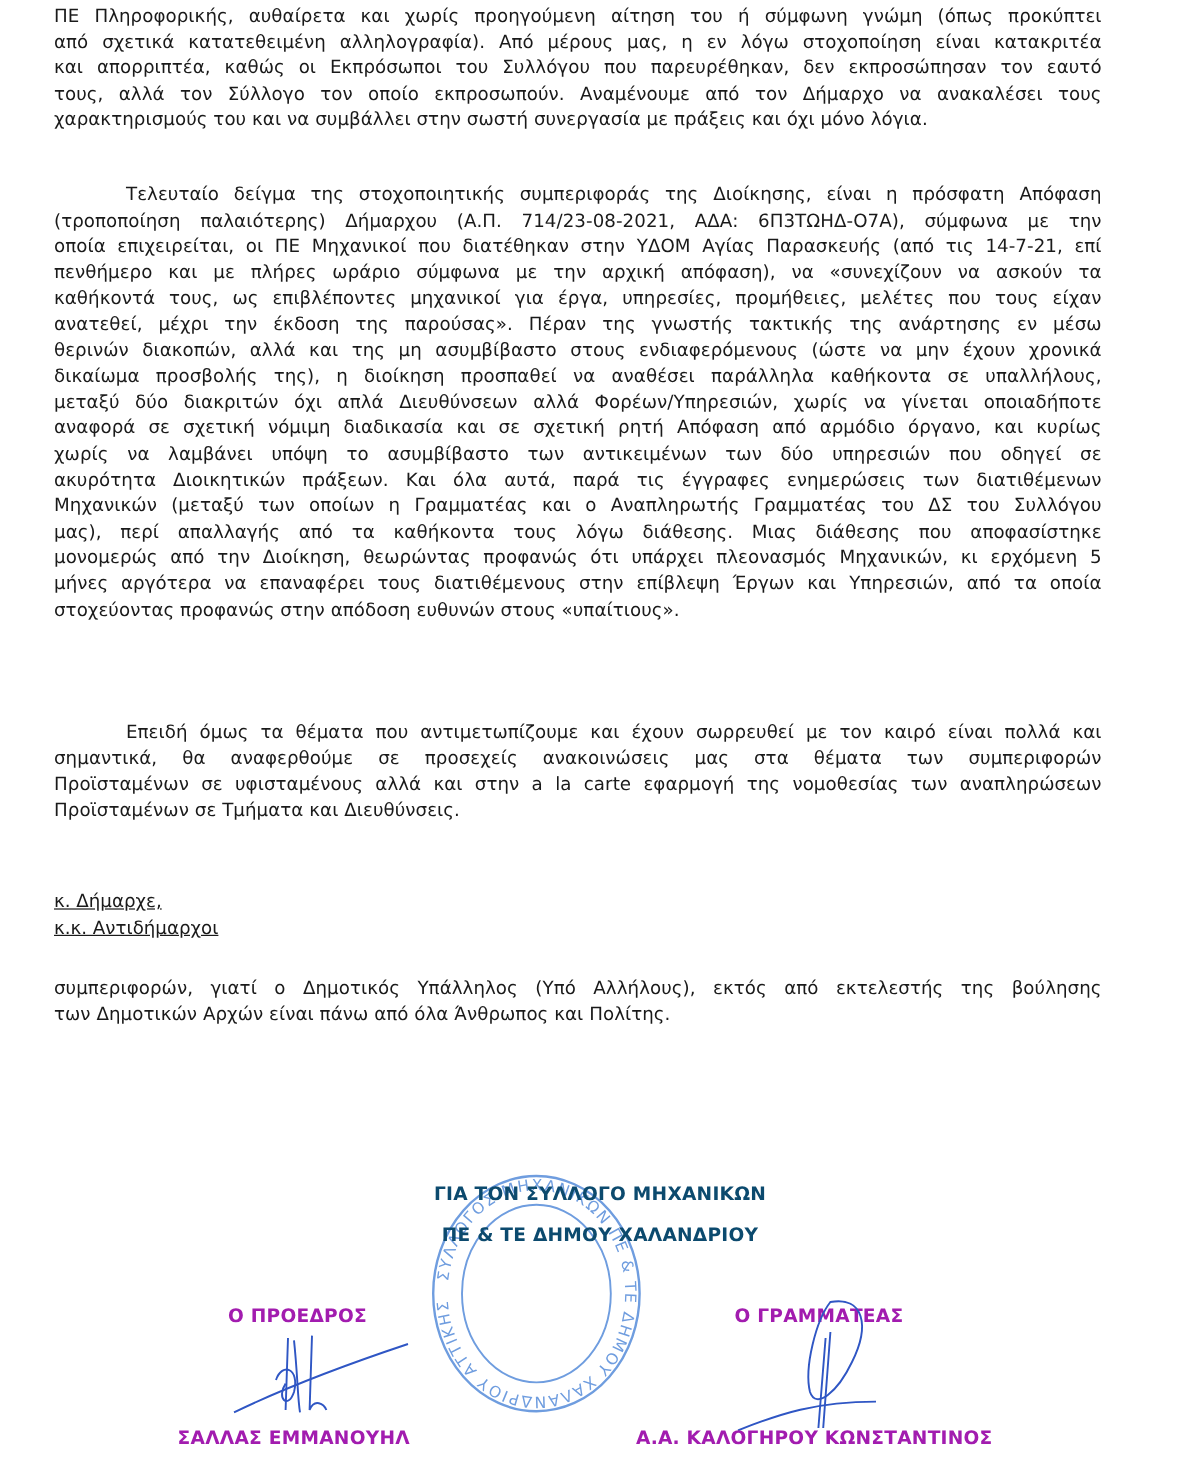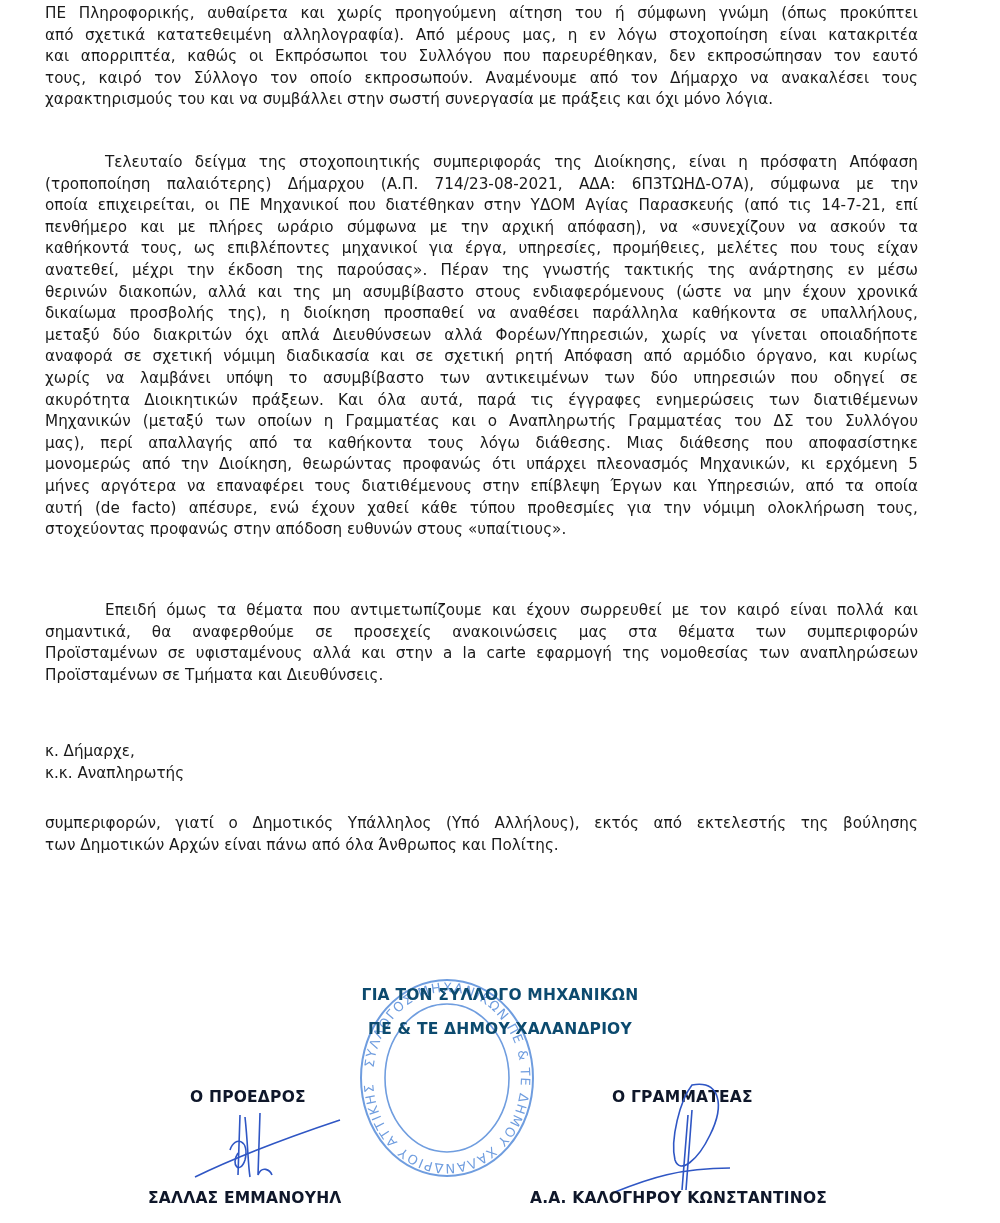--- a/index.html
+++ b/index.html
@@ -5,72 +5,71 @@
   html, body { margin: 0; padding: 0; background: #ffffff; }
   body { width: 1000px; height: 1223px; position: relative; overflow: hidden;
          font-family: "DejaVu Sans", "Liberation Sans", sans-serif; color: #1a1a1a; }
   .page { position: absolute; left: 0; top: 0; width: 1000px; height: 1050px; padding-left: 28px; }
   .para { position: absolute; left: 45px; width: 873px; font-size: 15.2px; letter-spacing: 0.05px; }
   .line { display: block; height: 21.6px; line-height: 21.6px; white-space: nowrap;
           text-align: justify; text-align-last: justify; overflow: visible; }
   .line.last { text-align-last: left; }
   .line.indent { padding-left: 60px; }
   .salutation { position: absolute; left: 45px; font-size: 15.2px; }
-  .salutation .line { text-align-last: left; }
+  .salutation .line { text-align-last: left; text-decoration: underline; }
   .sig-center { position: absolute; left: 0; width: 1000px; text-align: center;
                 font-family: "DejaVu Sans", sans-serif; font-weight: bold; font-size: 15.5px;
                 color: #0c4a6e; letter-spacing: 0.2px; }
-  .role { position: absolute; font-weight: bold; font-size: 15.5px; color: #0f172a; letter-spacing: 0.2px; }
+  .role { position: absolute; font-weight: bold; font-size: 15.5px; color: #a21caf; letter-spacing: 0.2px; }
   .stamp { position: absolute; left: 357px; top: 978px; width: 180px; height: 200px; }
   .sig-svg { position: absolute; }
 </style>
 </head>
 <body>
 
 <div class="page">
 
   <div class="para" style="top:3px;">
     <span class="line">ΠΕ Πληροφορικής, αυθαίρετα και χωρίς προηγούμενη αίτηση του ή σύμφωνη γνώμη (όπως προκύπτει</span>
     <span class="line">από σχετικά κατατεθειμένη αλληλογραφία). Από μέρους μας, η εν λόγω στοχοποίηση είναι κατακριτέα</span>
     <span class="line">και απορριπτέα, καθώς οι Εκπρόσωποι του Συλλόγου που παρευρέθηκαν, δεν εκπροσώπησαν τον εαυτό</span>
-    <span class="line">τους, καιρό τον Σύλλογο τον οποίο εκπροσωπούν. Αναμένουμε από τον Δήμαρχο να ανακαλέσει τους</span>
+    <span class="line">τους, αλλά τον Σύλλογο τον οποίο εκπροσωπούν. Αναμένουμε από τον Δήμαρχο να ανακαλέσει τους</span>
     <span class="line last">χαρακτηρισμούς του και να συμβάλλει στην σωστή συνεργασία με πράξεις και όχι μόνο λόγια.</span>
   </div>
 
   <div class="para" style="top:152px;">
     <span class="line indent">Τελευταίο δείγμα της στοχοποιητικής συμπεριφοράς της Διοίκησης, είναι η πρόσφατη Απόφαση</span>
     <span class="line">(τροποποίηση παλαιότερης) Δήμαρχου (Α.Π. 714/23-08-2021, ΑΔΑ: 6Π3ΤΩΗΔ-Ο7Α), σύμφωνα με την</span>
     <span class="line">οποία επιχειρείται, οι ΠΕ Μηχανικοί που διατέθηκαν στην ΥΔΟΜ Αγίας Παρασκευής (από τις 14-7-21, επί</span>
     <span class="line">πενθήμερο και με πλήρες ωράριο σύμφωνα με την αρχική απόφαση),  να «συνεχίζουν να ασκούν τα</span>
     <span class="line">καθήκοντά τους, ως επιβλέποντες μηχανικοί για έργα, υπηρεσίες, προμήθειες, μελέτες που τους είχαν</span>
     <span class="line">ανατεθεί, μέχρι την έκδοση της παρούσας». Πέραν της γνωστής τακτικής της ανάρτησης εν μέσω</span>
     <span class="line">θερινών διακοπών, αλλά και της μη ασυμβίβαστο στους ενδιαφερόμενους (ώστε να μην έχουν χρονικά</span>
     <span class="line">δικαίωμα προσβολής της), η διοίκηση προσπαθεί να αναθέσει παράλληλα καθήκοντα σε υπαλλήλους,</span>
     <span class="line">μεταξύ δύο διακριτών όχι απλά Διευθύνσεων αλλά Φορέων/Υπηρεσιών, χωρίς να γίνεται οποιαδήποτε</span>
     <span class="line">αναφορά σε σχετική νόμιμη διαδικασία και σε σχετική ρητή Απόφαση από αρμόδιο όργανο, και κυρίως</span>
     <span class="line">χωρίς να λαμβάνει υπόψη το ασυμβίβαστο των αντικειμένων των δύο υπηρεσιών που οδηγεί σε</span>
     <span class="line">ακυρότητα Διοικητικών πράξεων. Και όλα αυτά, παρά τις έγγραφες ενημερώσεις των διατιθέμενων</span>
     <span class="line">Μηχανικών (μεταξύ των οποίων η Γραμματέας και ο Αναπληρωτής Γραμματέας του ΔΣ του Συλλόγου</span>
     <span class="line">μας), περί απαλλαγής από τα καθήκοντα τους λόγω διάθεσης. Μιας διάθεσης που αποφασίστηκε</span>
     <span class="line">μονομερώς από την Διοίκηση, θεωρώντας προφανώς ότι υπάρχει πλεονασμός Μηχανικών, κι ερχόμενη 5</span>
     <span class="line">μήνες αργότερα να επαναφέρει τους διατιθέμενους στην επίβλεψη Έργων και Υπηρεσιών, από τα οποία</span>
-    <span class="line">αυτή (de facto) απέσυρε, ενώ έχουν χαθεί κάθε τύπου προθεσμίες για την νόμιμη ολοκλήρωση τους,</span>
     <span class="line last">στοχεύοντας προφανώς στην απόδοση ευθυνών στους «υπαίτιους».</span>
   </div>
 
   <div class="para" style="top:600px;">
     <span class="line indent">Επειδή όμως τα θέματα που αντιμετωπίζουμε και έχουν σωρρευθεί με τον καιρό είναι πολλά και</span>
     <span class="line">σημαντικά, θα αναφερθούμε σε προσεχείς ανακοινώσεις μας στα θέματα των συμπεριφορών</span>
     <span class="line">Προϊσταμένων σε υφισταμένους αλλά και στην a la carte εφαρμογή της νομοθεσίας των  αναπληρώσεων</span>
     <span class="line last">Προϊσταμένων σε Τμήματα και Διευθύνσεις.</span>
   </div>
 
   <div class="salutation" style="top:741px;">
     <span class="line">κ. Δήμαρχε,</span>
-    <span class="line">κ.κ. Αναπληρωτής</span>
+    <span class="line">κ.κ. Αντιδήμαρχοι</span>
   </div>
 
   <div class="para" style="top:813px;">
     <span class="line">συμπεριφορών, γιατί ο Δημοτικός Υπάλληλος (Υπό Αλλήλους), εκτός από εκτελεστής της βούλησης</span>
     <span class="line last">των Δημοτικών Αρχών είναι πάνω από όλα Άνθρωπος και Πολίτης.</span>
   </div>
 
   <svg class="stamp" viewBox="0 0 180 200">
     <defs>
       <path id="stampArc" d="M 90,100 m -74,0 a 74,86 0 1,1 148,0 a 74,86 0 1,1 -148,0"></path>

